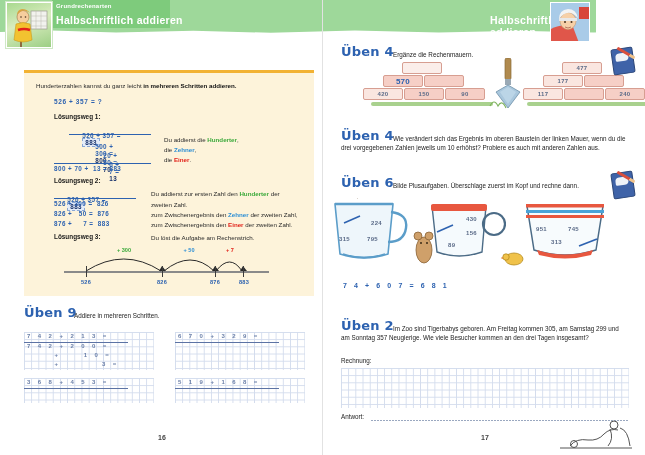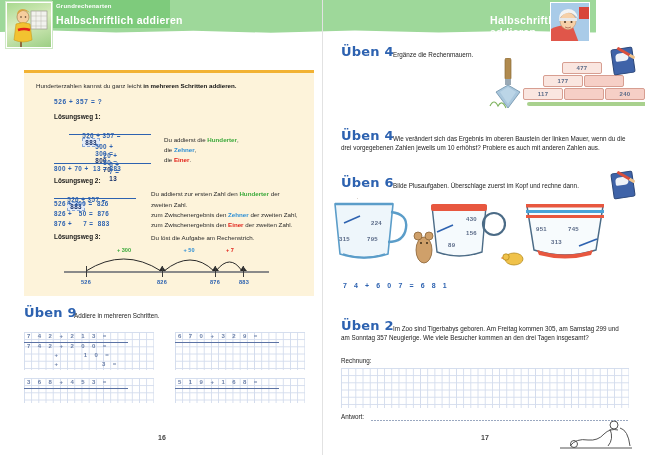--- a/index.html
+++ b/index.html
@@ -368,20 +368,41 @@
   <div class="gline" style="left:175px; top:388px; width:104px;"></div>
 
   <div class="pagenum" style="left:158px; top:434px;">16</div>
 </div>
 
 <div class="page page-right">
 
   <div class="uben-h" style="left:18px; top:44px;">Üben 4</div>
   <div class="uben-t" style="left:70px; top:50px;">Ergänze die Rechenmauern.</div>
 
+  <div class="wall" style="left:48px; top:62px; width:120px; height:45px;">
+    <div class="grass" style="left:0; top:40px; width:122px;"></div>
+    <div class="brick empty" style="left:31px; top:0; width:40px; height:12px;">
+      <div class="bnum"></div>
+    </div>
+    <div class="brick" style="left:12px; top:13px; width:40px; height:12px;">
+      <div class="bnum hand">570</div>
+    </div>
+    <div class="brick" style="left:53px; top:13px; width:40px; height:12px;">
+      <div class="bnum"></div>
+    </div>
+    <div class="brick pale" style="left:-8px; top:26px; width:40px; height:12px;">
+      <div class="bnum">420</div>
+    </div>
+    <div class="brick" style="left:33px; top:26px; width:40px; height:12px;">
+      <div class="bnum">150</div>
+    </div>
+    <div class="brick" style="left:74px; top:26px; width:40px; height:12px;">
+      <div class="bnum">90</div>
+    </div>
+  </div>
 
   <div class="scribble" style="left:165px; top:58px;">
     <svg width="38" height="52" viewBox="0 0 38 52">
       <rect x="17" y="0" width="6" height="22" rx="2" fill="#b08a4e" stroke="#8a6a36" stroke-width="0.7"></rect>
       <rect x="17" y="21" width="6" height="6" fill="#9aa9b5"></rect>
       <path d="M20 27 L32 34 L20 50 L8 34 Z" fill="#a9c7dd" stroke="#6d8fa8" stroke-width="0.8"></path>
       <path d="M20 29 L28 34 L20 46 L12 34 Z" fill="#c3dbeb" opacity="0.7"></path>
       <path d="M2 48 q4 -8 8 0 q4 -7 8 2" stroke="#7fb35f" stroke-width="1.2" fill="none"></path>
     </svg>
   </div>

